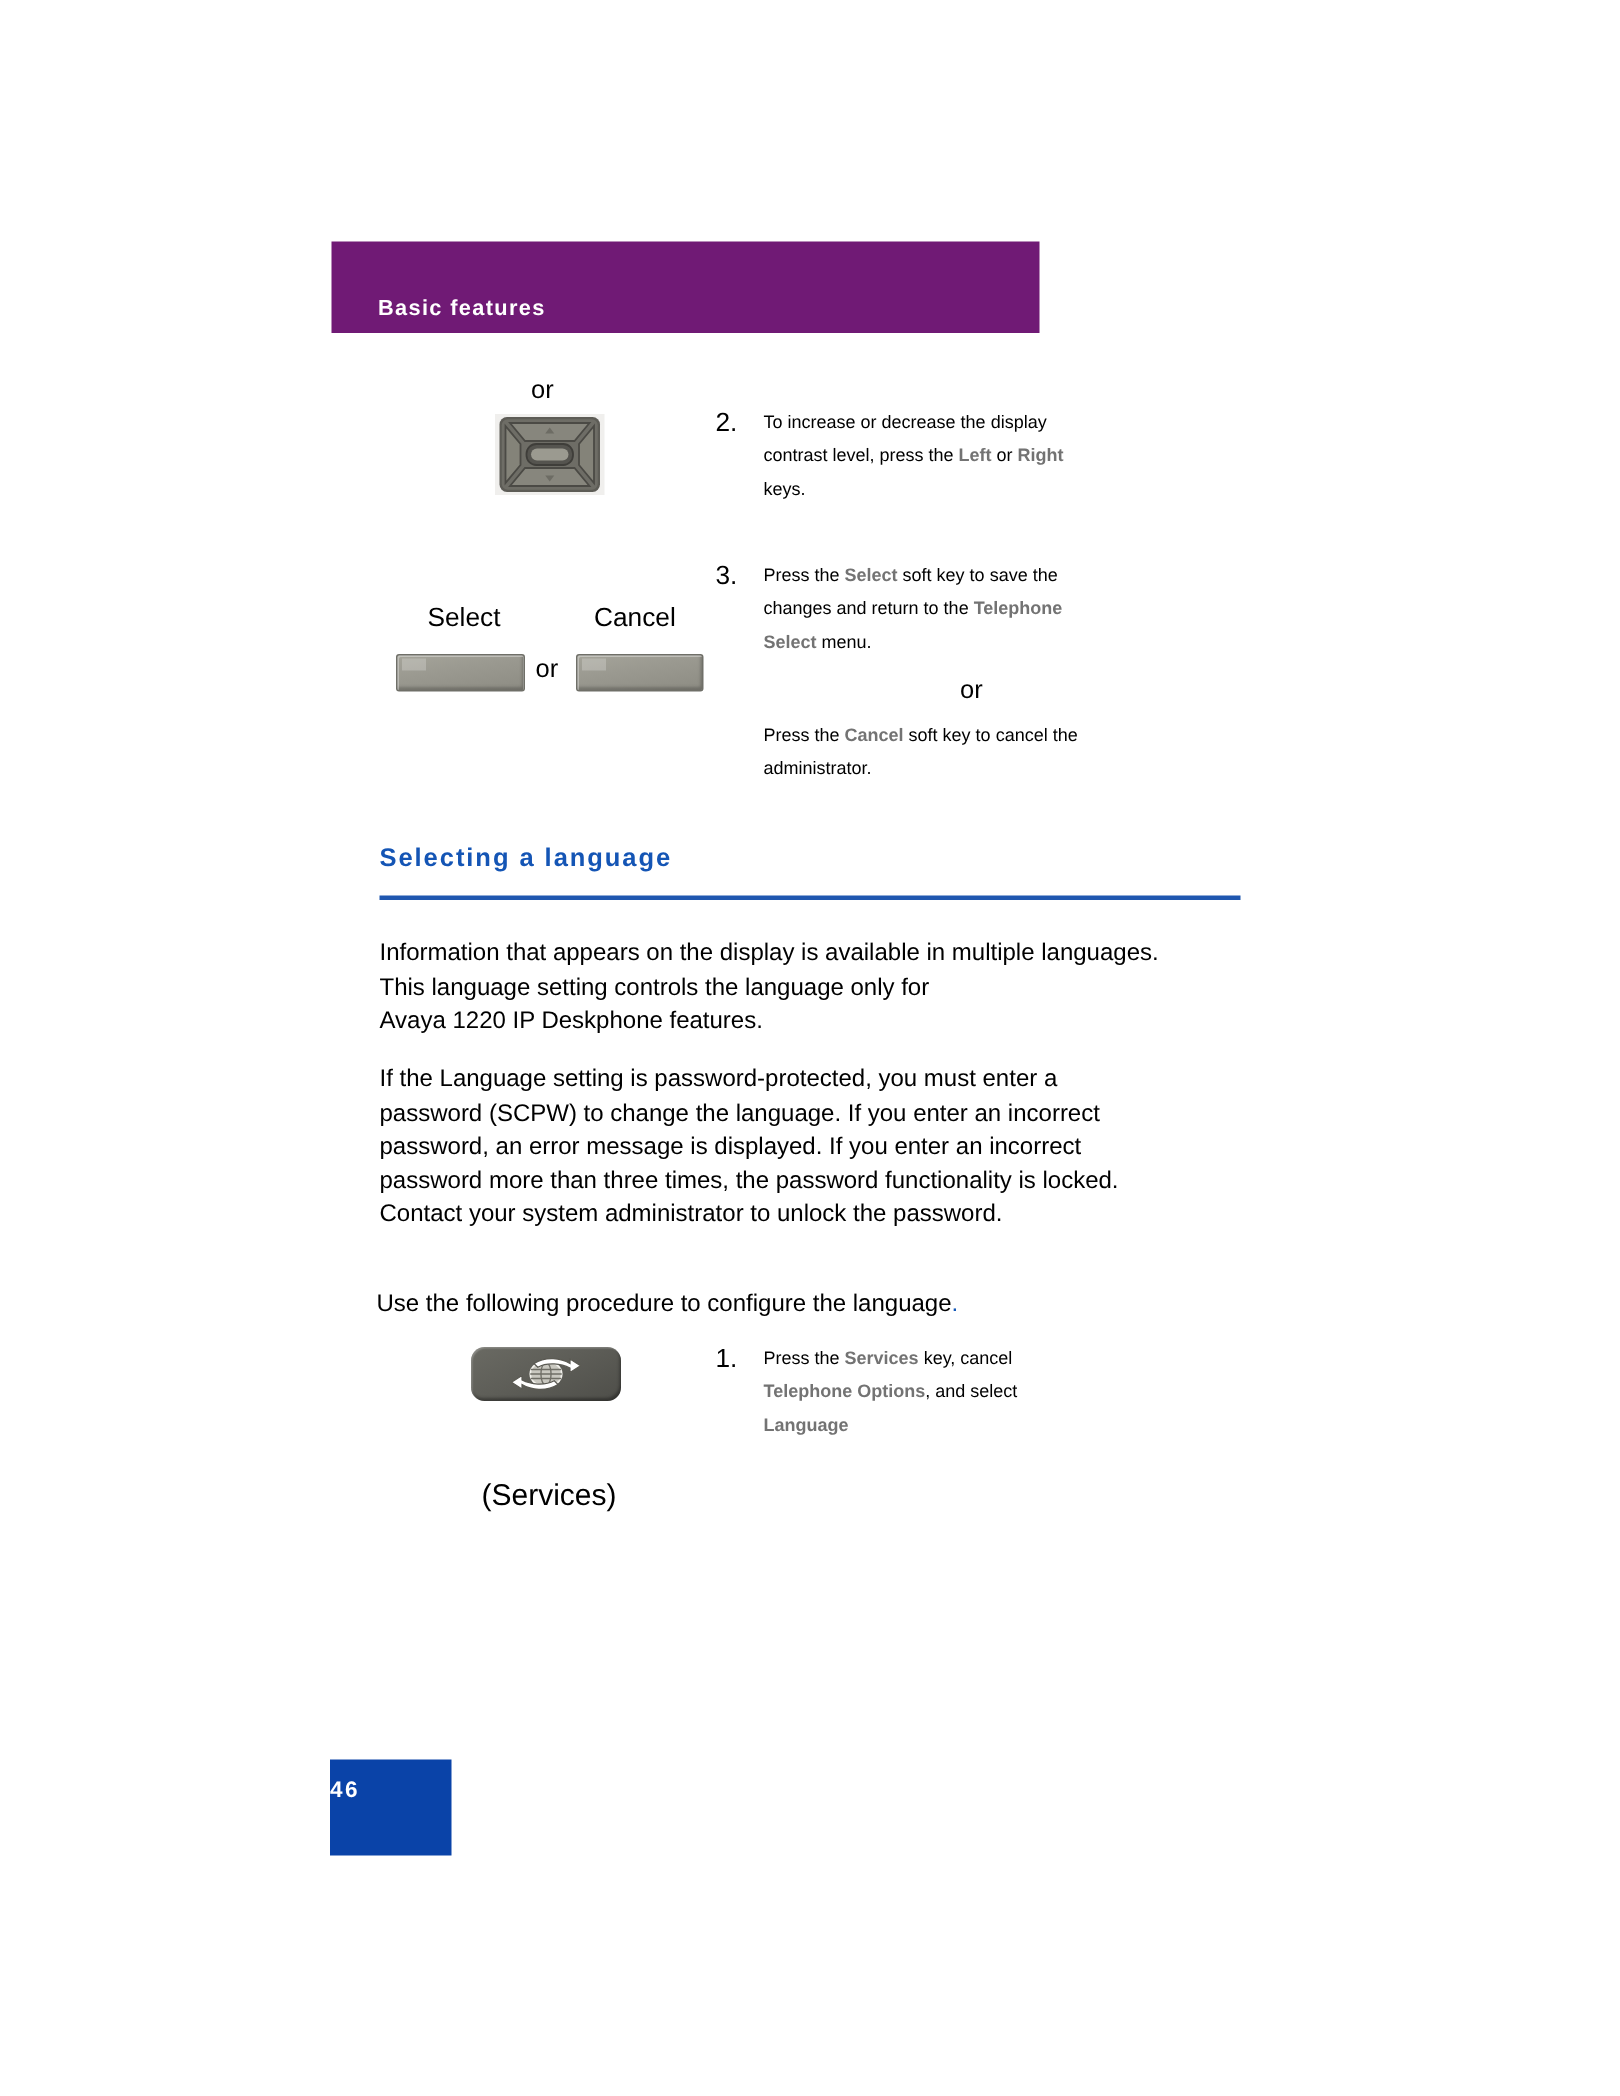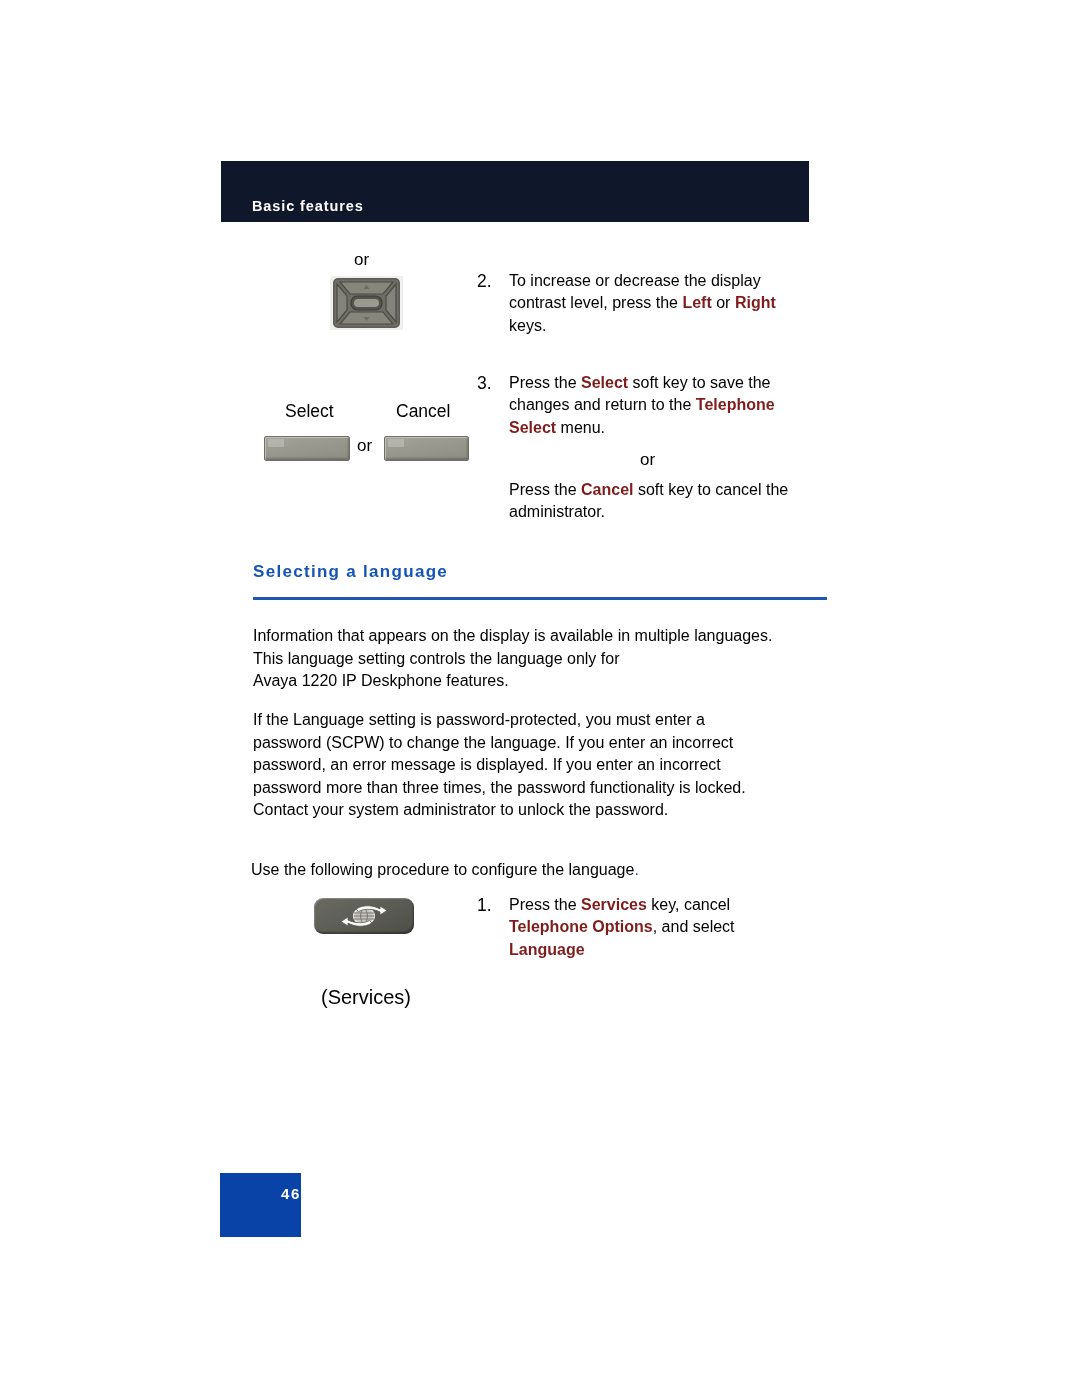--- a/index.html
+++ b/index.html
@@ -14,23 +14,23 @@
     font-family: "Liberation Sans", sans-serif;
     color: #000000;
     overflow: hidden;
   }
 
   
   .header-band {
     position: absolute;
     left: 221px;
     top: 161px;
-    width: 588px;
+    width: 472px;
     height: 61px;
-    background: #0f172a;
+    background: #701a75;
   }
   .header-band-title {
     position: absolute;
     left: 31px;
     bottom: 8px;
     color: #ffffff;
     font-size: 14.5px;
     font-weight: bold;
     letter-spacing: 0.9px;
     white-space: nowrap;
@@ -51,24 +51,24 @@
     display: flex;
     align-items: flex-start;
   }
   .step-num {
     width: 32px;
     flex: 0 0 32px;
     font-size: 17.5px;
     line-height: 22.4px;
   }
   .step-body {
-    font-size: 16px;
+    font-size: 12px;
     line-height: 22.4px;
   }
-  .b { font-weight: bold; color: #7f1d1d; }
+  .b { font-weight: bold; color: #737373; }
   .blue { color: #1358b8; }
 
   
   .para {
     position: absolute;
     font-size: 16px;
     line-height: 22.6px;
     white-space: pre-line;
   }
 
@@ -159,21 +159,21 @@
     top: 1173px;
     width: 81px;
     height: 64px;
     background: #0a43a8;
   }
   .footer-num {
     position: absolute;
     top: 12px;
     left: 0;
     width: 100%;
-    text-align: right;
+    text-align: left;
     color: #ffffff;
     font-size: 15px;
     font-weight: bold;
     letter-spacing: 1.6px;
   }
 </style>
 </head>
 <body>
 
 <div class="header-band">

